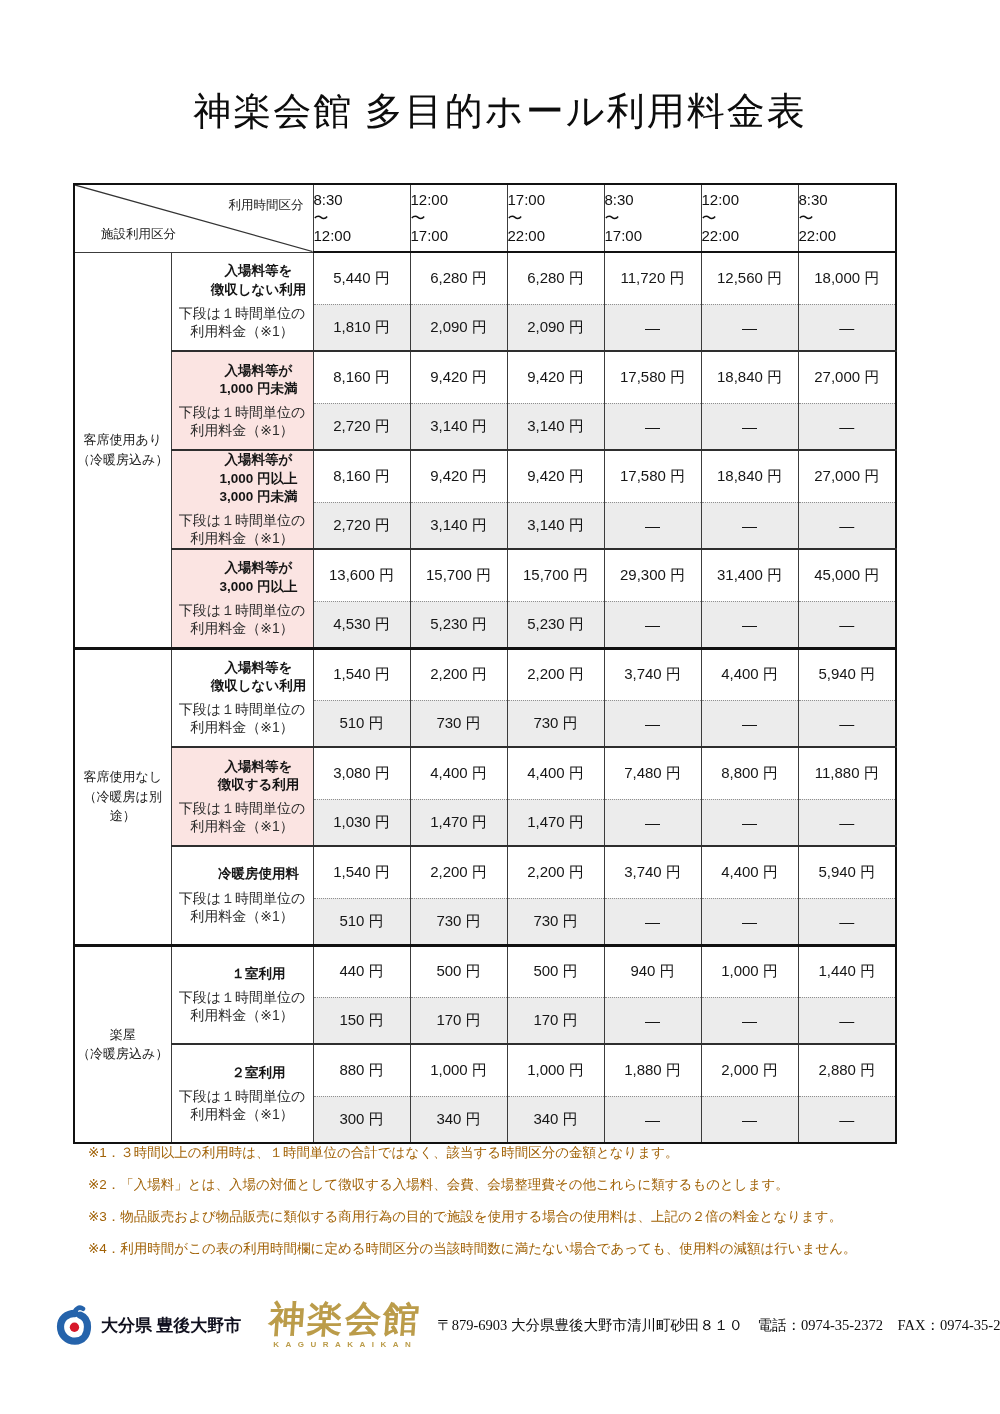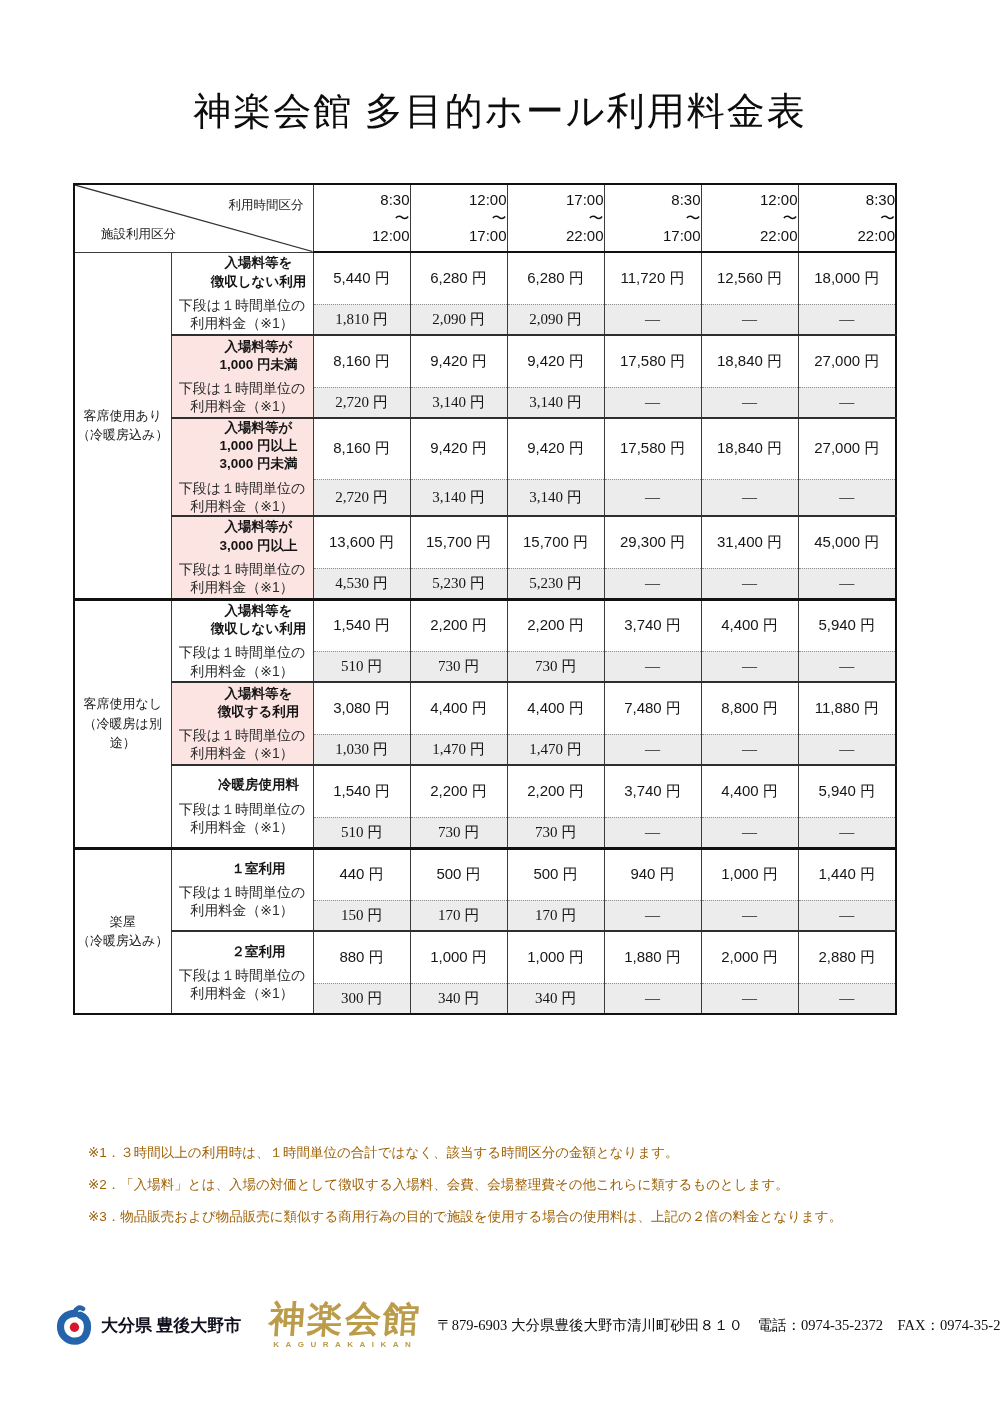--- a/index.html
+++ b/index.html
@@ -24,21 +24,21 @@
     margin-top:16px;
   }
   table.fee td, table.fee th{
     border:1px solid #3c3c3c; padding:0; vertical-align:middle;
     font-weight:normal;
   }
   tr.head{height:68px;}
   tr.head th{border-bottom:2px solid #111; background:#fff;}
   .th-time{
     white-space:pre-line; font-size:15px; line-height:1.22;
-    text-align:right; color:#111;
+    text-align:left; color:#111;
   }
   td.corner{position:relative; padding:0;}
   .diag{position:absolute; left:0; top:0; width:100%; height:100%;}
   .corner-tr{position:absolute; top:12px; right:9px; font-size:12.5px;}
   .corner-bl{position:absolute; bottom:9px; left:26px; font-size:12.5px;}
   td.group-cell{
     white-space:pre-line; text-align:center; font-size:13px; line-height:1.5;
     background:#fff;
   }
   td.cat{
@@ -49,21 +49,21 @@
     white-space:pre-line; font-size:13.5px; font-weight:bold; line-height:1.35;
     margin-bottom:5px; color:#151515;padding-left:33px;
   }
   .cat-sub{
     white-space:pre-line; font-size:14px; line-height:1.3; color:#2b2b2b;
   }
   td.val{
     text-align:center; font-size:15px; color:#161616; background:#fff;
   }
   tr.r-upper{height:52px;}
-  tr.r-lower{height:31px;font-family:Liberation Serif, serif;}
+  tr.r-lower{height:47px;}
   tr.r-upper td.val{border-bottom:1px dotted #8f8f8f;}
   tr.r-lower td.val{border-top:none; background:#ececec;}
   tr.rs td{border-top:2px solid #2e2e2e;}
   tr.gs td{border-top:3px solid #111;}
   
   .notes{position:absolute; left:88px; top:1143px; width:830px;}
   .note-line{font-size:13.5px; line-height:20px; margin-bottom:12px; color:#a16207;}
   
   .footer{
     position:absolute; left:56px; top:1292px; width:900px; height:66px;
@@ -359,20 +359,21 @@
         <td class="val">―</td>
         <td class="val">―</td>
       </tr>
     </tbody>
   </table>
 
   <div class="notes">
     <div class="note-line">※1．３時間以上の利用時は、１時間単位の合計ではなく、該当する時間区分の金額となります。</div>
     <div class="note-line">※2．「入場料」とは、入場の対価として徴収する入場料、会費、会場整理費その他これらに類するものとします。</div>
     <div class="note-line">※3．物品販売および物品販売に類似する商用行為の目的で施設を使用する場合の使用料は、上記の２倍の料金となります。</div>
+    <div class="note-line">※4．利用時間がこの表の利用時間欄に定める時間区分の当該時間数に満たない場合であっても、使用料の減額は行いません。</div>
   </div>
 
   <div class="footer">
     <svg class="city-emblem" width="36" height="42" viewBox="0 0 40 46">
       <path d="M21 10 C12 10 5 16 5 25 C5 34 12 41 21 41 C30 41 35 34 35 25 C35 19 32 14 27 12" fill="none" stroke="#2563ab" stroke-width="8" stroke-linecap="round"></path>
       <path d="M21 12 C20 5 26 2 30 5" fill="none" stroke="#2563ab" stroke-width="5" stroke-linecap="round"></path>
       <circle cx="20.5" cy="25.5" r="5.2" fill="#d7182a"></circle>
     </svg>
     <span class="city-name">大分県 豊後大野市</span>
     <span class="kagura-logo">

